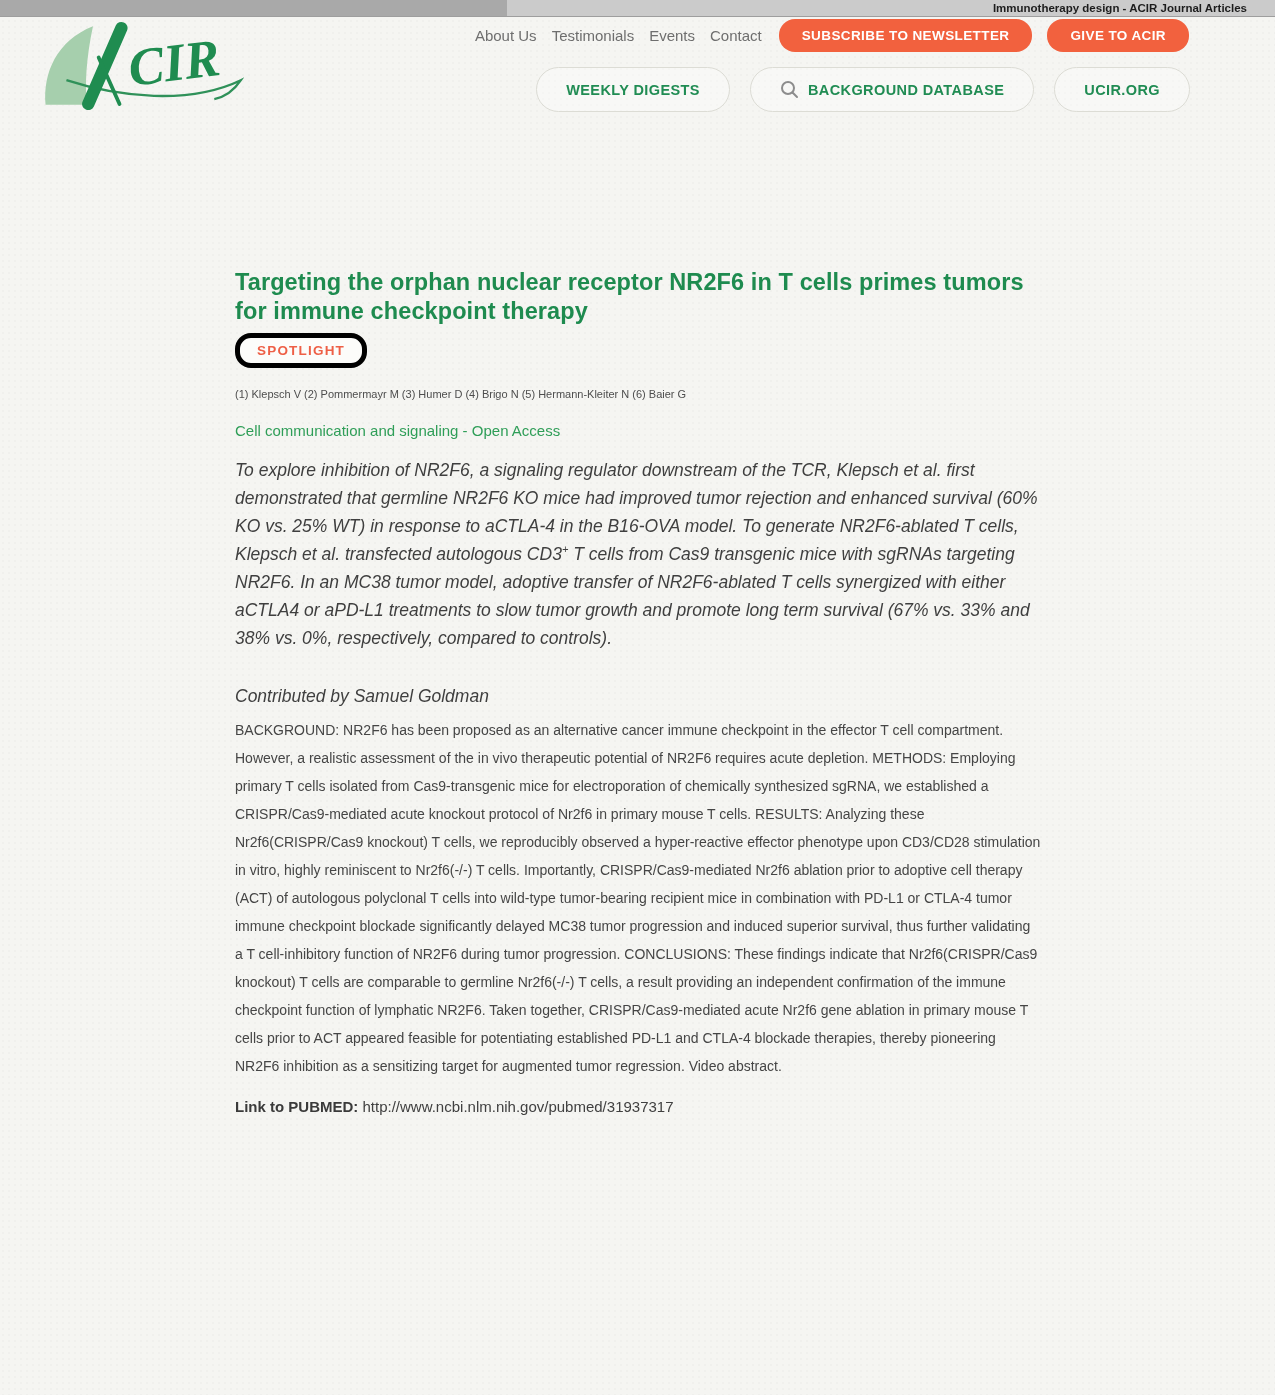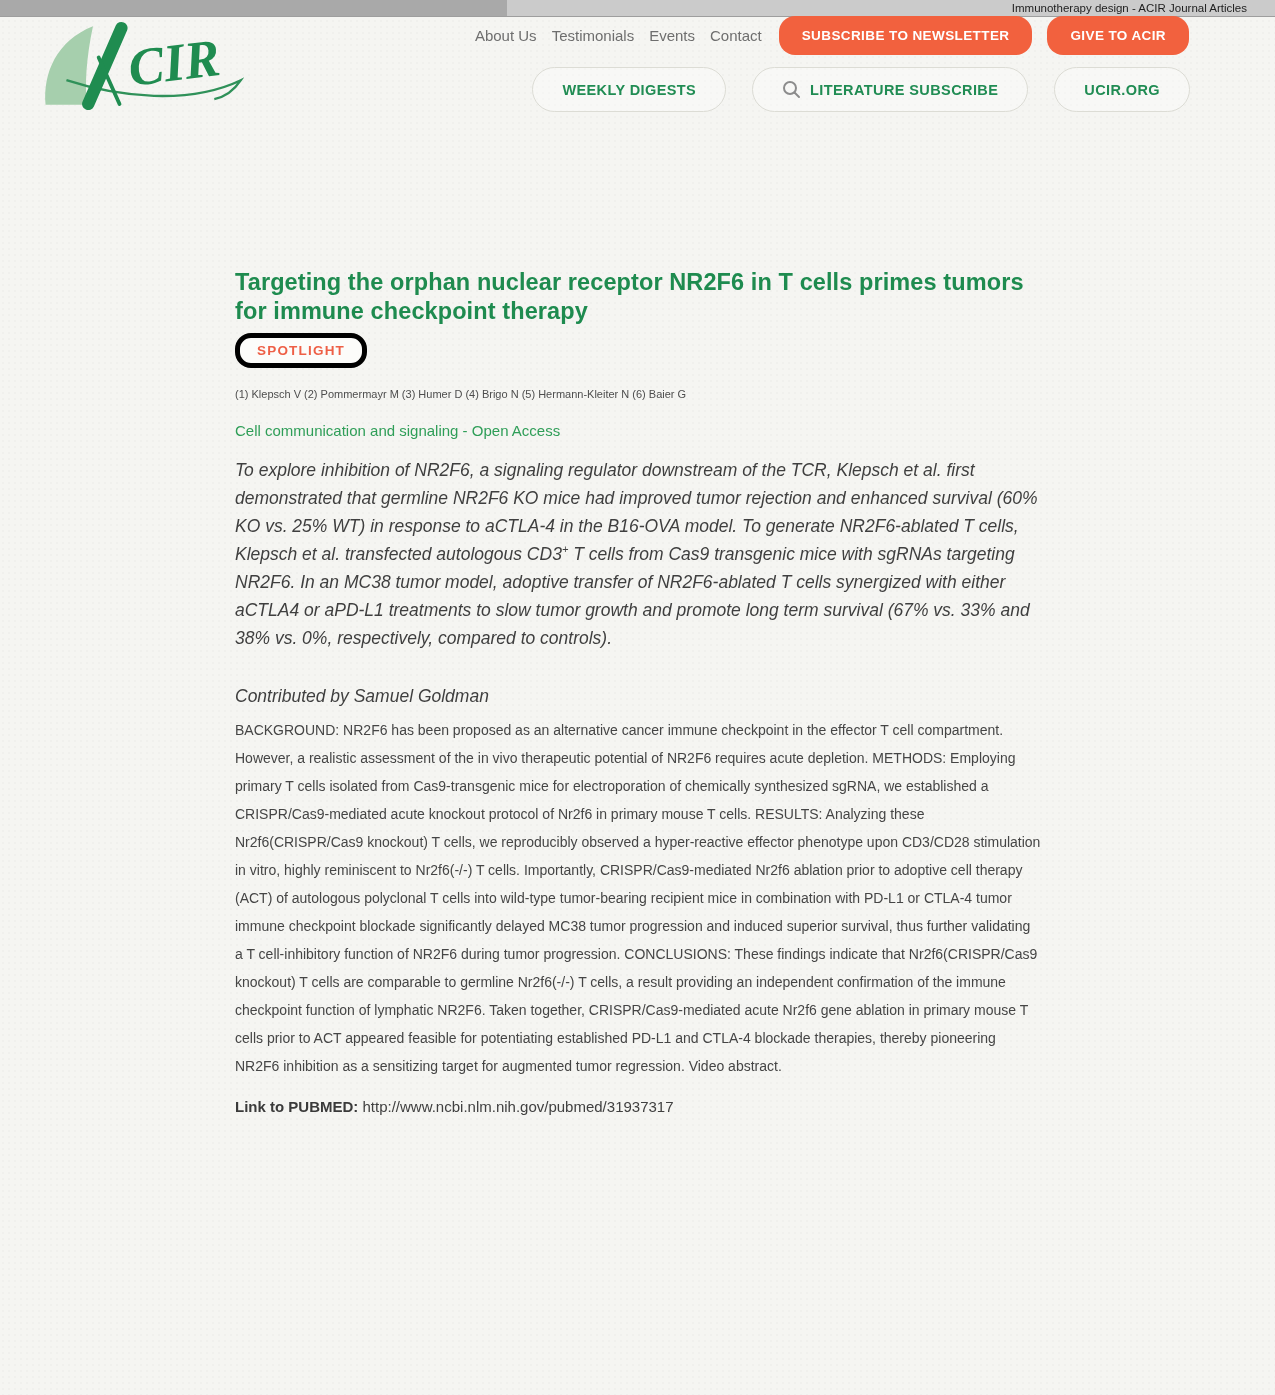--- a/index.html
+++ b/index.html
@@ -17,47 +17,47 @@
   .topbar {
     position: absolute; top: 0; left: 0; width: 1275px; height: 17px;
     background: #cbcbcb; border-bottom: 1px solid #9e9e9e;
   }
   .topbar-left-segment {
     position: absolute; top: 0; left: 0; width: 507px; height: 100%;
     background: #a9a9a9;
   }
   .topbar-title {
     position: absolute; top: 0; right: 28px; height: 17px;
-    line-height: 16px; font-size: 11.5px; color: #1d1d1d;
+    line-height: 16px; font-size: 11.5px; color: #1d1d1d; font-weight: bold;
   }
 
   
   .header { position: absolute; top: 18px; left: 0; width: 1275px; height: 112px; }
   .logo { position: absolute; left: 38px; top: 2px; width: 218px; height: 92px; cursor: pointer; }
 
   .nav-row {
     position: absolute; top: 2px; right: 86px;
     display: flex; align-items: center; gap: 15px; height: 31px;
   }
   .nav-link {
     font-size: 15px; color: #6e6e6e; text-decoration: none; cursor: pointer;
     white-space: nowrap;
   }
   .cta-btn {
-    border: none; cursor: pointer; height: 39px; border-radius: 16px;
+    border: none; cursor: pointer; height: 33px; border-radius: 16px;
     background: #f2613e; color: #ffffff; font-family: "Liberation Sans", sans-serif;
     font-weight: bold; font-size: 13.5px; letter-spacing: 0.4px;
     padding: 0 23px; white-space: nowrap;
   }
   .cta-btn.give { margin-left: 0; }
   .nav-row .cta-btn:first-of-type { margin-left: 2px; }
 
   .pill-row {
     position: absolute; top: 49px; right: 85px;
-    display: flex; align-items: center; gap: 26px; height: 45px;
+    display: flex; align-items: center; gap: 20px; height: 45px;
   }
   .pill-btn {
     display: flex; align-items: center; justify-content: center; gap: 9px;
     height: 45px; border-radius: 23px; border: 1px solid #dcdcd5;
     background: rgba(255,255,255,0.35); cursor: pointer;
     font-family: "Liberation Sans", sans-serif;
     color: #208c53; font-weight: bold; font-size: 14.5px; letter-spacing: 0.4px;
     padding: 0 29px; white-space: nowrap;
   }
   .search-glyph { display: inline-flex; width: 19px; height: 19px; }
@@ -134,21 +134,21 @@
     <button class="pill-btn">
       <span>WEEKLY DIGESTS</span>
     </button>
     <button class="pill-btn">
       <span class="search-glyph">
         <svg viewBox="0 0 19 19" width="19" height="19">
           <circle cx="8" cy="8" r="6" fill="none" stroke="#8c8c8c" stroke-width="2"></circle>
           <line x1="12.5" y1="12.5" x2="17" y2="17" stroke="#8c8c8c" stroke-width="2" stroke-linecap="round"></line>
         </svg>
       </span>
-      <span>LITERATURE SUBSCRIBE</span>
+      <span>BACKGROUND DATABASE</span>
     </button>
     <button class="pill-btn">
       <span>UCIR.ORG</span>
     </button>
   </div>
 
 </div>
 
 <div class="main">
 

